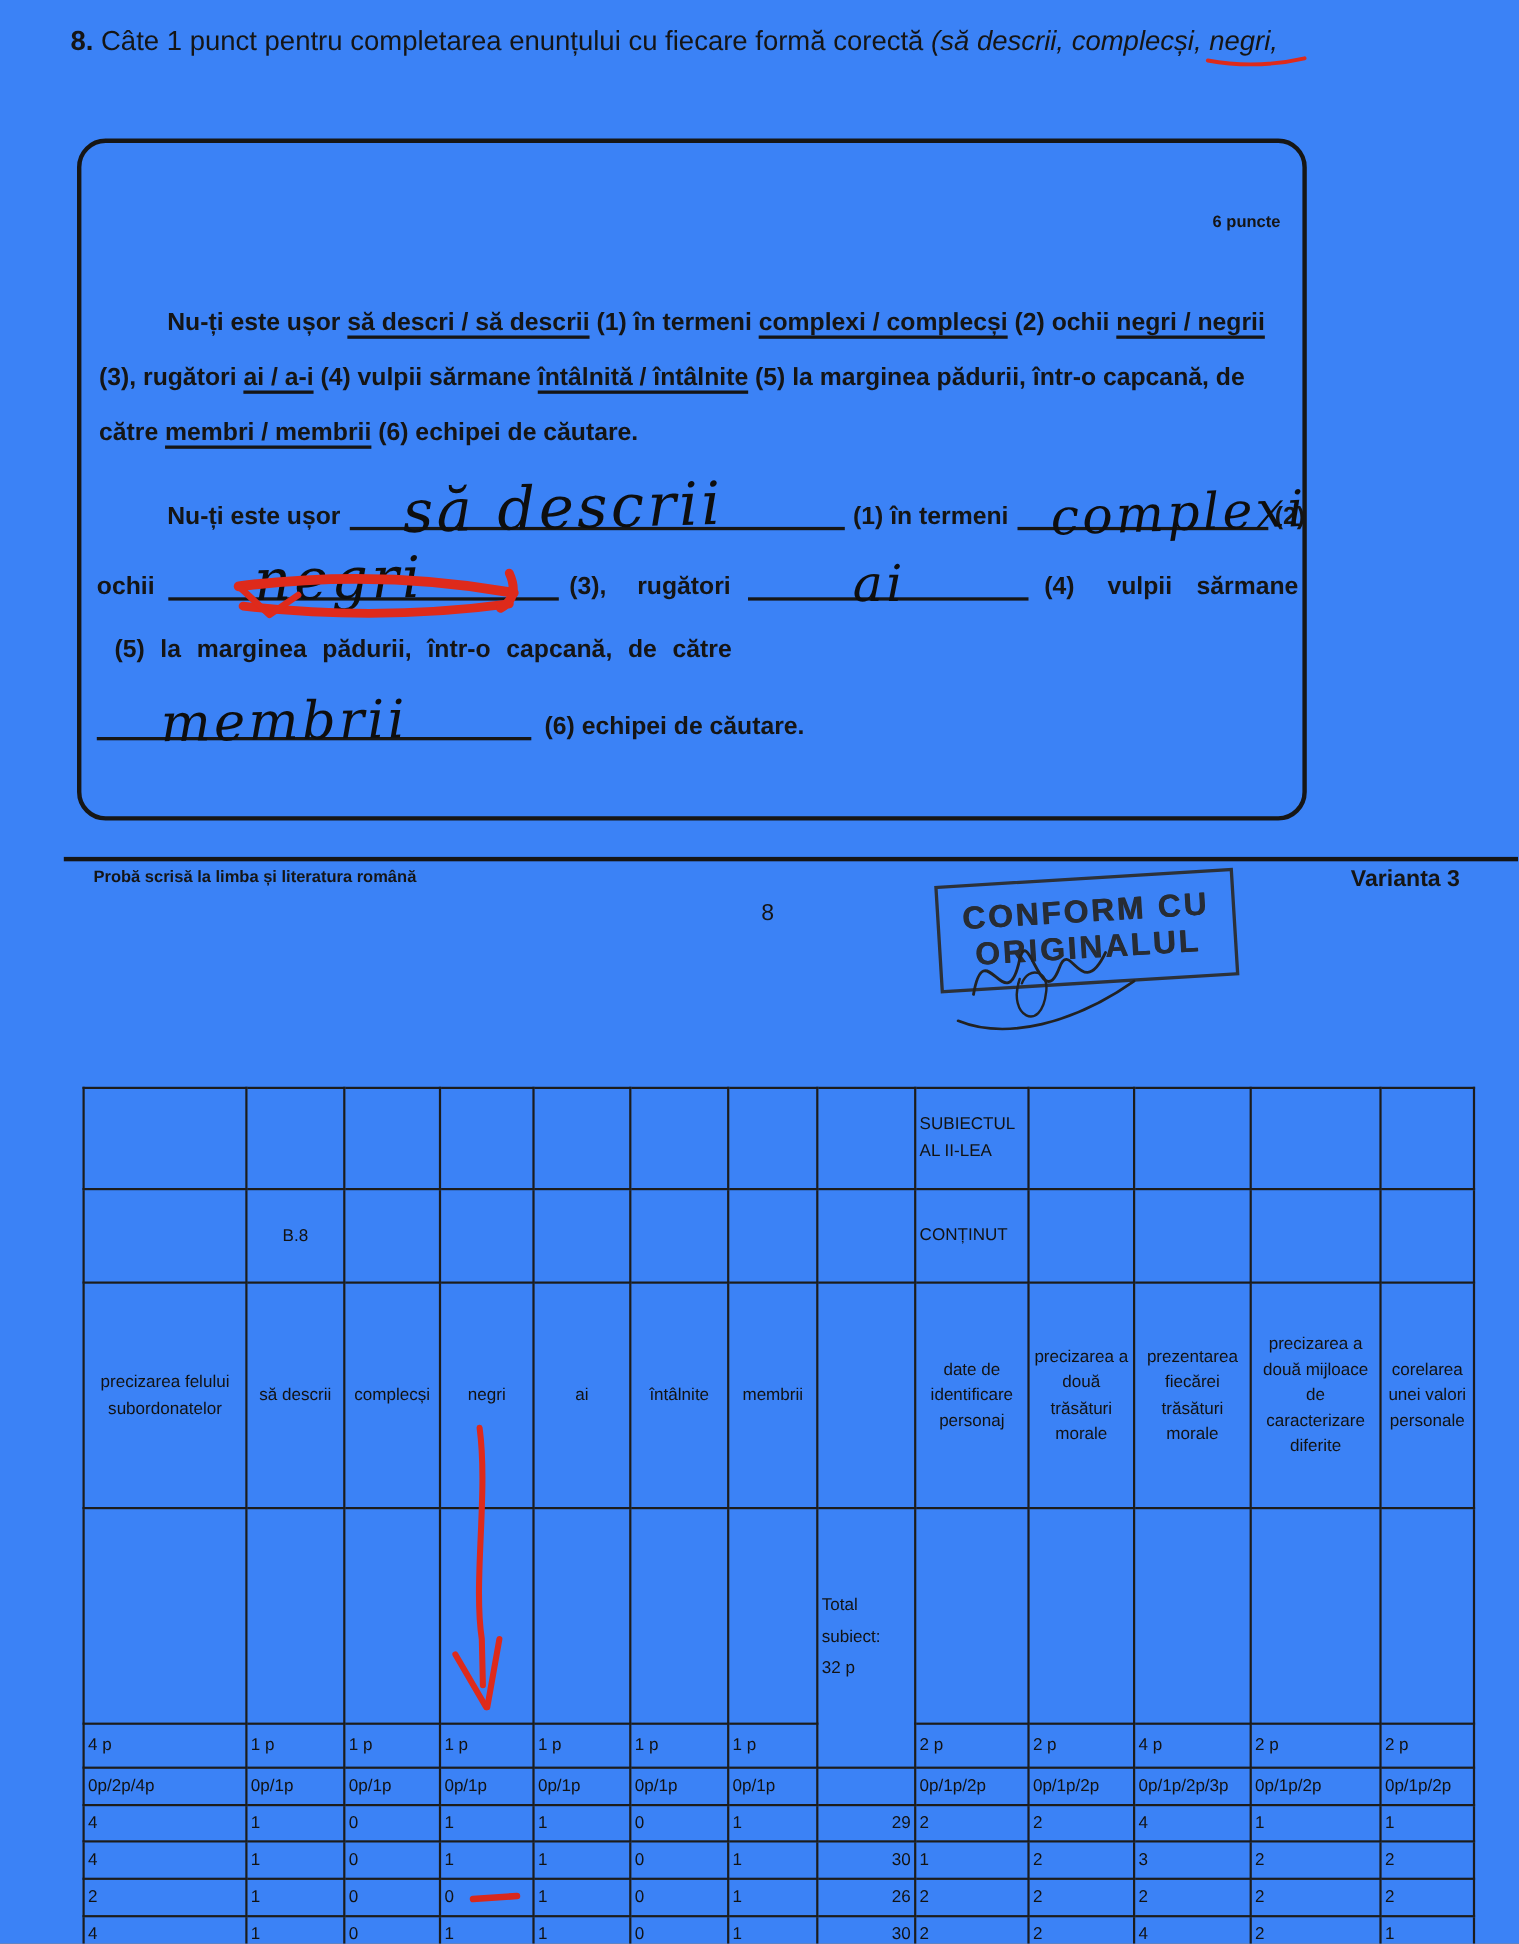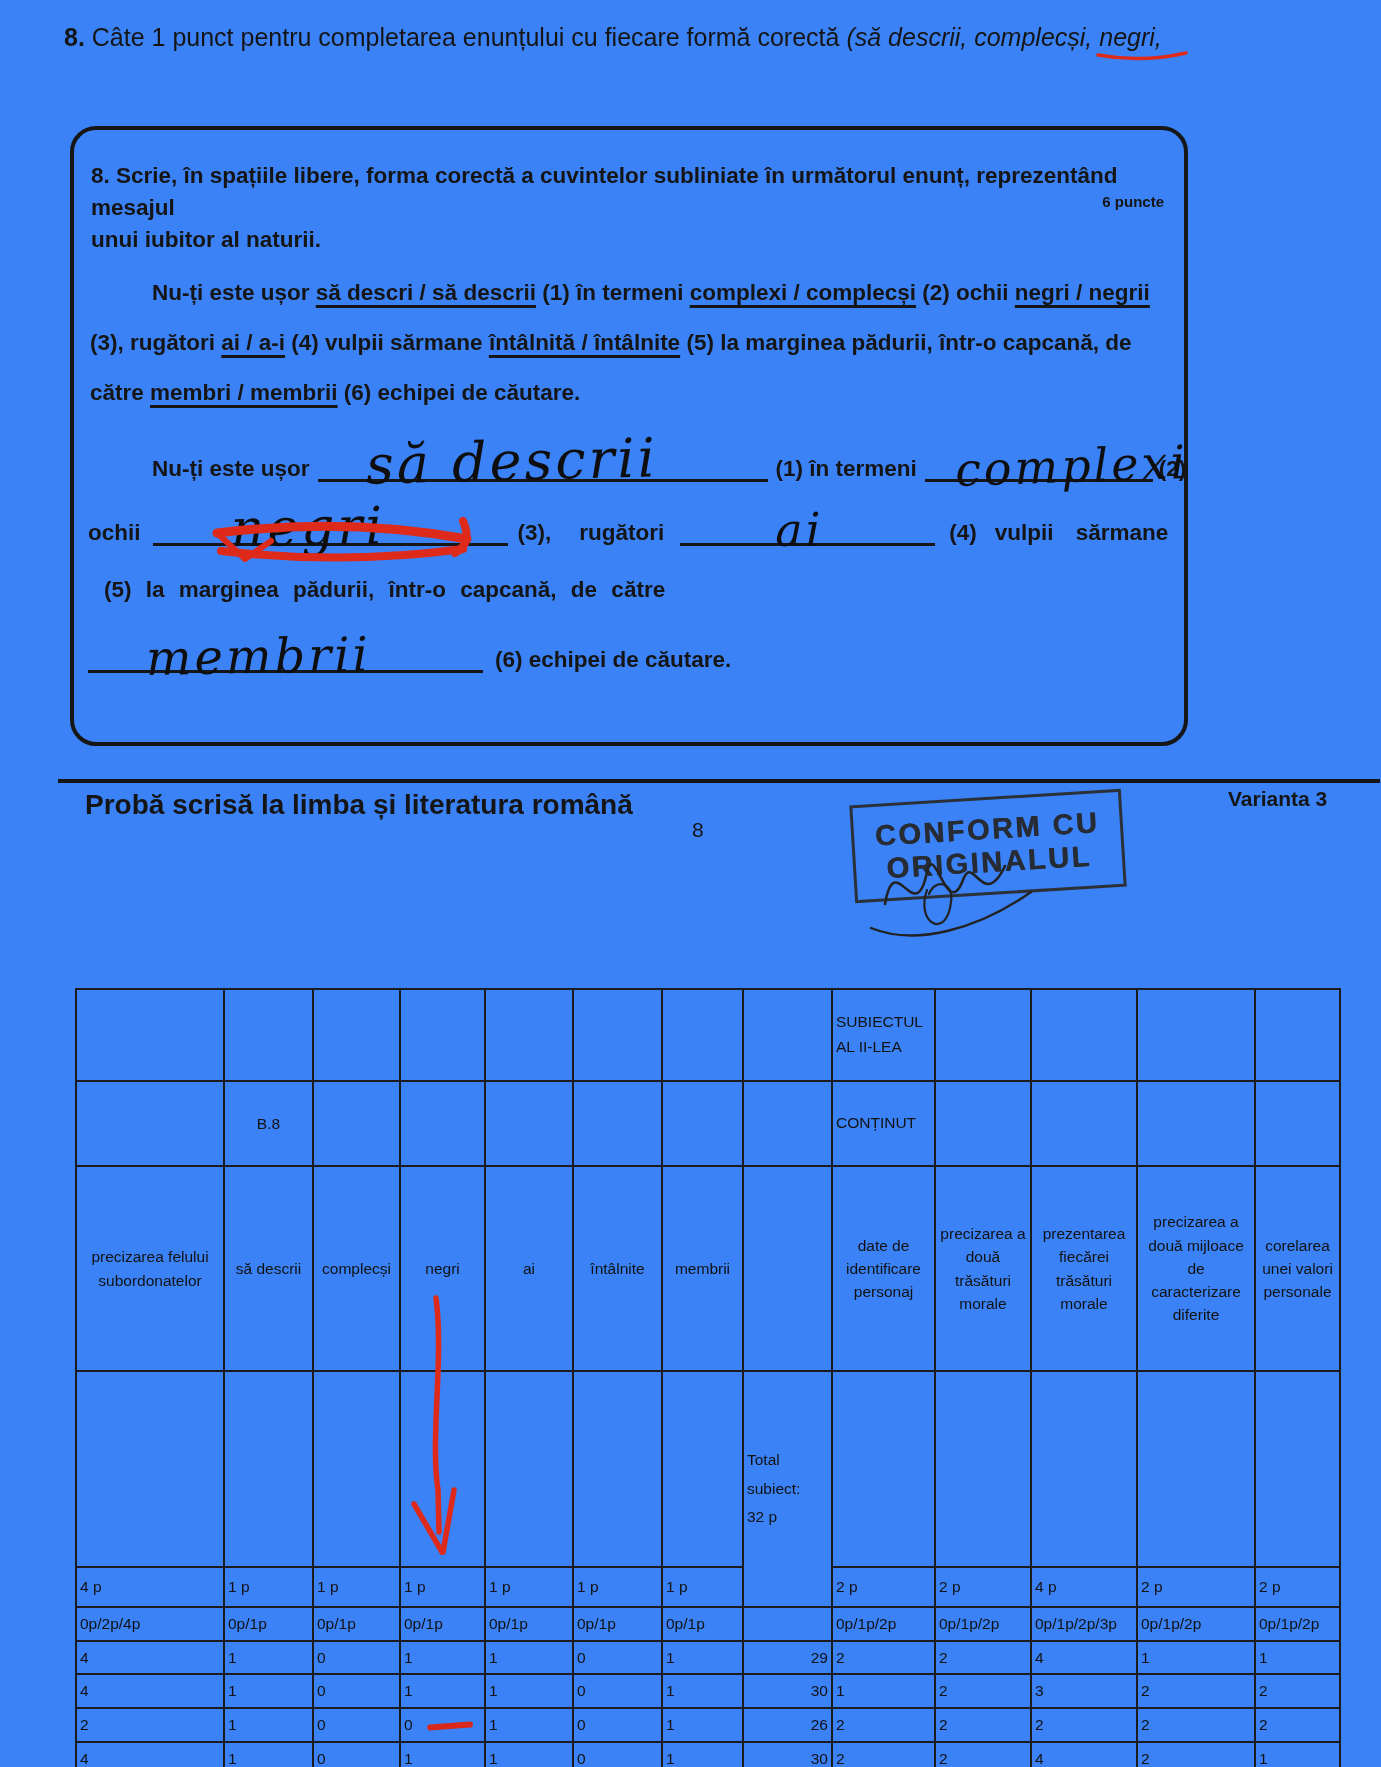--- a/index.html
+++ b/index.html
@@ -29,21 +29,21 @@
       font-weight:500;white-space:nowrap;color:#0e0e0e;letter-spacing:3px;line-height:1;}
   .hw1{left:48px;font-size:54px;transform:rotate(-1.5deg);}
   .hw2{left:30px;font-size:46px;transform:rotate(-2deg);}
   .hw3{left:78px;font-size:52px;transform:rotate(-1deg);}
   .hw4{left:95px;font-size:46px;}
   .hw5{left:122px;font-size:52px;transform:rotate(-1deg);bottom:-12px;}
   .hw6{left:58px;font-size:48px;transform:rotate(-1deg);}
   .scribble{position:absolute;left:52px;bottom:-24px;overflow:visible;}
   
   .footer-rule{position:absolute;left:58px;top:779px;width:1322px;height:4px;background:#151515;}
-  .foot-title{position:absolute;left:85px;top:789px;font-size:28px;font-weight:700;}
+  .foot-title{position:absolute;left:85px;top:789px;font-size:15px;font-weight:700;}
   .foot-variant{position:absolute;left:1228px;top:787px;font-size:21px;font-weight:700;}
   .foot-page{position:absolute;left:692px;top:818px;font-size:21px;}
   .stamp{position:absolute;left:852px;top:797px;width:266px;height:92px;border:3.5px solid #2b2b2b;
          transform:rotate(-3.5deg);display:flex;flex-direction:column;justify-content:center;
          align-items:center;font-weight:700;font-size:29px;letter-spacing:2.5px;color:#262626;
          opacity:.93;text-shadow:.6px 0 #262626;}
   .signature{position:absolute;left:855px;top:832px;overflow:visible;}
   
   table.score{position:absolute;left:75px;top:988px;border-collapse:collapse;table-layout:fixed;
               width:1264px;font-family:"Liberation Sans",sans-serif;font-size:15.5px;color:#121212;}
@@ -63,24 +63,20 @@
 
 <div class="page">
 
   <div class="anno">
     <div><span class="bold">8.</span><span> Câte 1 punct pentru completarea enunțului cu fiecare formă corectă </span><span class="ital">(</span><span class="ital">să descrii, complecși, </span><span class="ital marked"><span>negri,</span><svg width="92" height="14">
             <path d="M2,5 Q46,13 90,3" stroke="#de2a1b" stroke-width="3.5" fill="none" stroke-linecap="round"></path>
           </svg></span></div>
   </div>
 
   <div class="exambox">
-    <div class="task">
-      <span>8.</span><span> Scrie, în spațiile libere, forma corectă a cuvintelor subliniate în următorul enunț, reprezentând mesajul</span><br>
-      <span>unui iubitor al naturii.</span>
-    </div>
     <div class="points6">6 puncte</div>
 
     <p class="para"><span>Nu-ți este ușor </span><span class="u">să descri / să descrii</span><span> (1) în termeni </span><span class="u">complexi / complecși</span><span> (2) ochii </span><span class="u">negri / negrii</span><span> (3), rugători </span><span class="u">ai / a-i</span><span> (4) vulpii sărmane </span><span class="u">întâlnită / întâlnite</span><span> (5) la marginea pădurii, într-o capcană, de către </span><span class="u">membri / membrii</span><span> (6) echipei de căutare.</span></p>
 
     <div class="fill-line" style="left:78px;top:314px;">
       <span class="ftext">Nu-ți este ușor</span>
       <span class="blank" style="width:450px;margin-left:8px;">
         <span class="hw hw1">să descrii</span>
       </span>
       <span class="ftext" style="margin-left:8px;">(1) în termeni</span>
@@ -100,21 +96,21 @@
           <path d="M258,14 Q268,36 250,46" stroke="#de2a1b" stroke-width="8" fill="none" stroke-linecap="round"></path>
           <path d="M12,26 L40,52 L66,34" stroke="#de2a1b" stroke-width="6" fill="none" stroke-linecap="round" stroke-linejoin="round"></path>
         </svg>
       </span>
       <span class="ftext" style="margin-left:10px;">(3),</span>
       <span class="ftext" style="margin-left:28px;">rugători</span>
       <span class="blank" style="width:255px;margin-left:16px;">
         <span class="hw hw4">ai</span>
       </span>
       <span class="ftext" style="margin-left:14px;">(4)</span>
-      <span class="ftext" style="margin-left:18px;word-spacing:16px;">vulpii  sărmane</span>
+      <span class="ftext" style="margin-left:30px;word-spacing:16px;">vulpii  sărmane</span>
     </div>
 
     <div class="fill-line" style="left:14px;top:435px;">
       <span class="ftext" style="margin-left:16px;word-spacing:8px;">(5) la marginea pădurii, într-o capcană, de către</span>
     </div>
 
     <div class="fill-line" style="left:14px;top:505px;">
       <span class="blank" style="width:395px;">
         <span class="hw hw6">membrii</span>
       </span>

